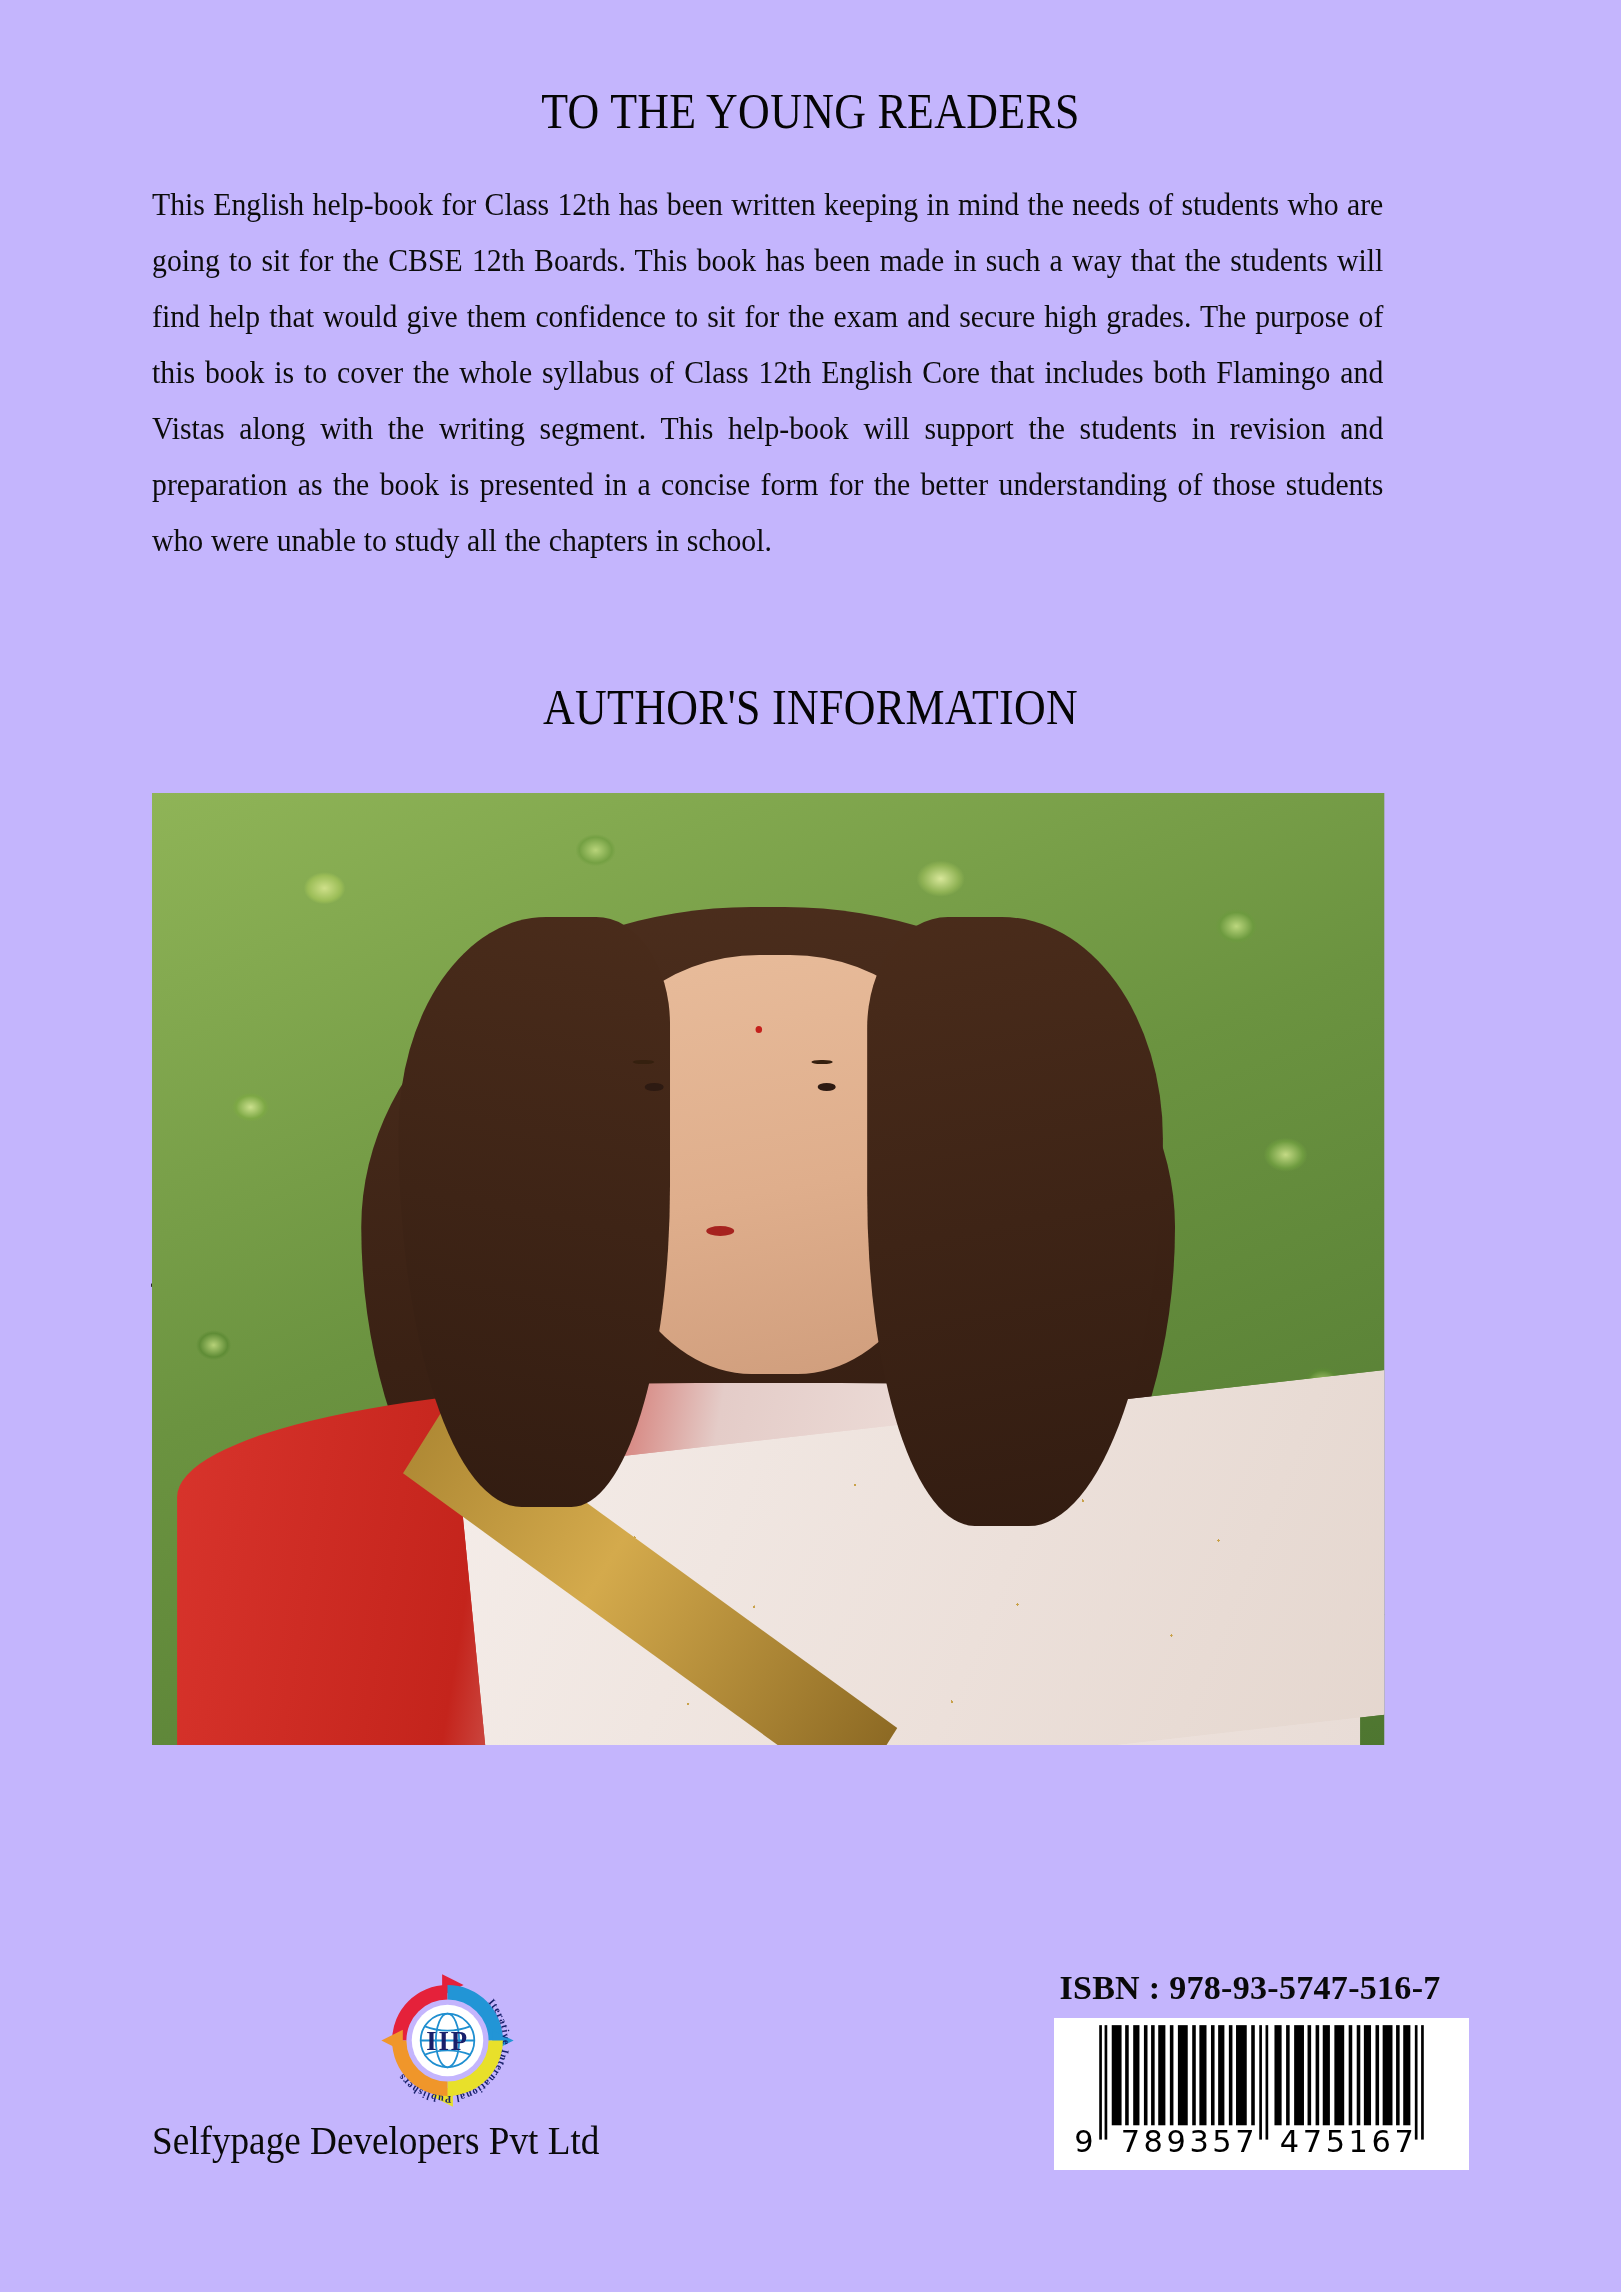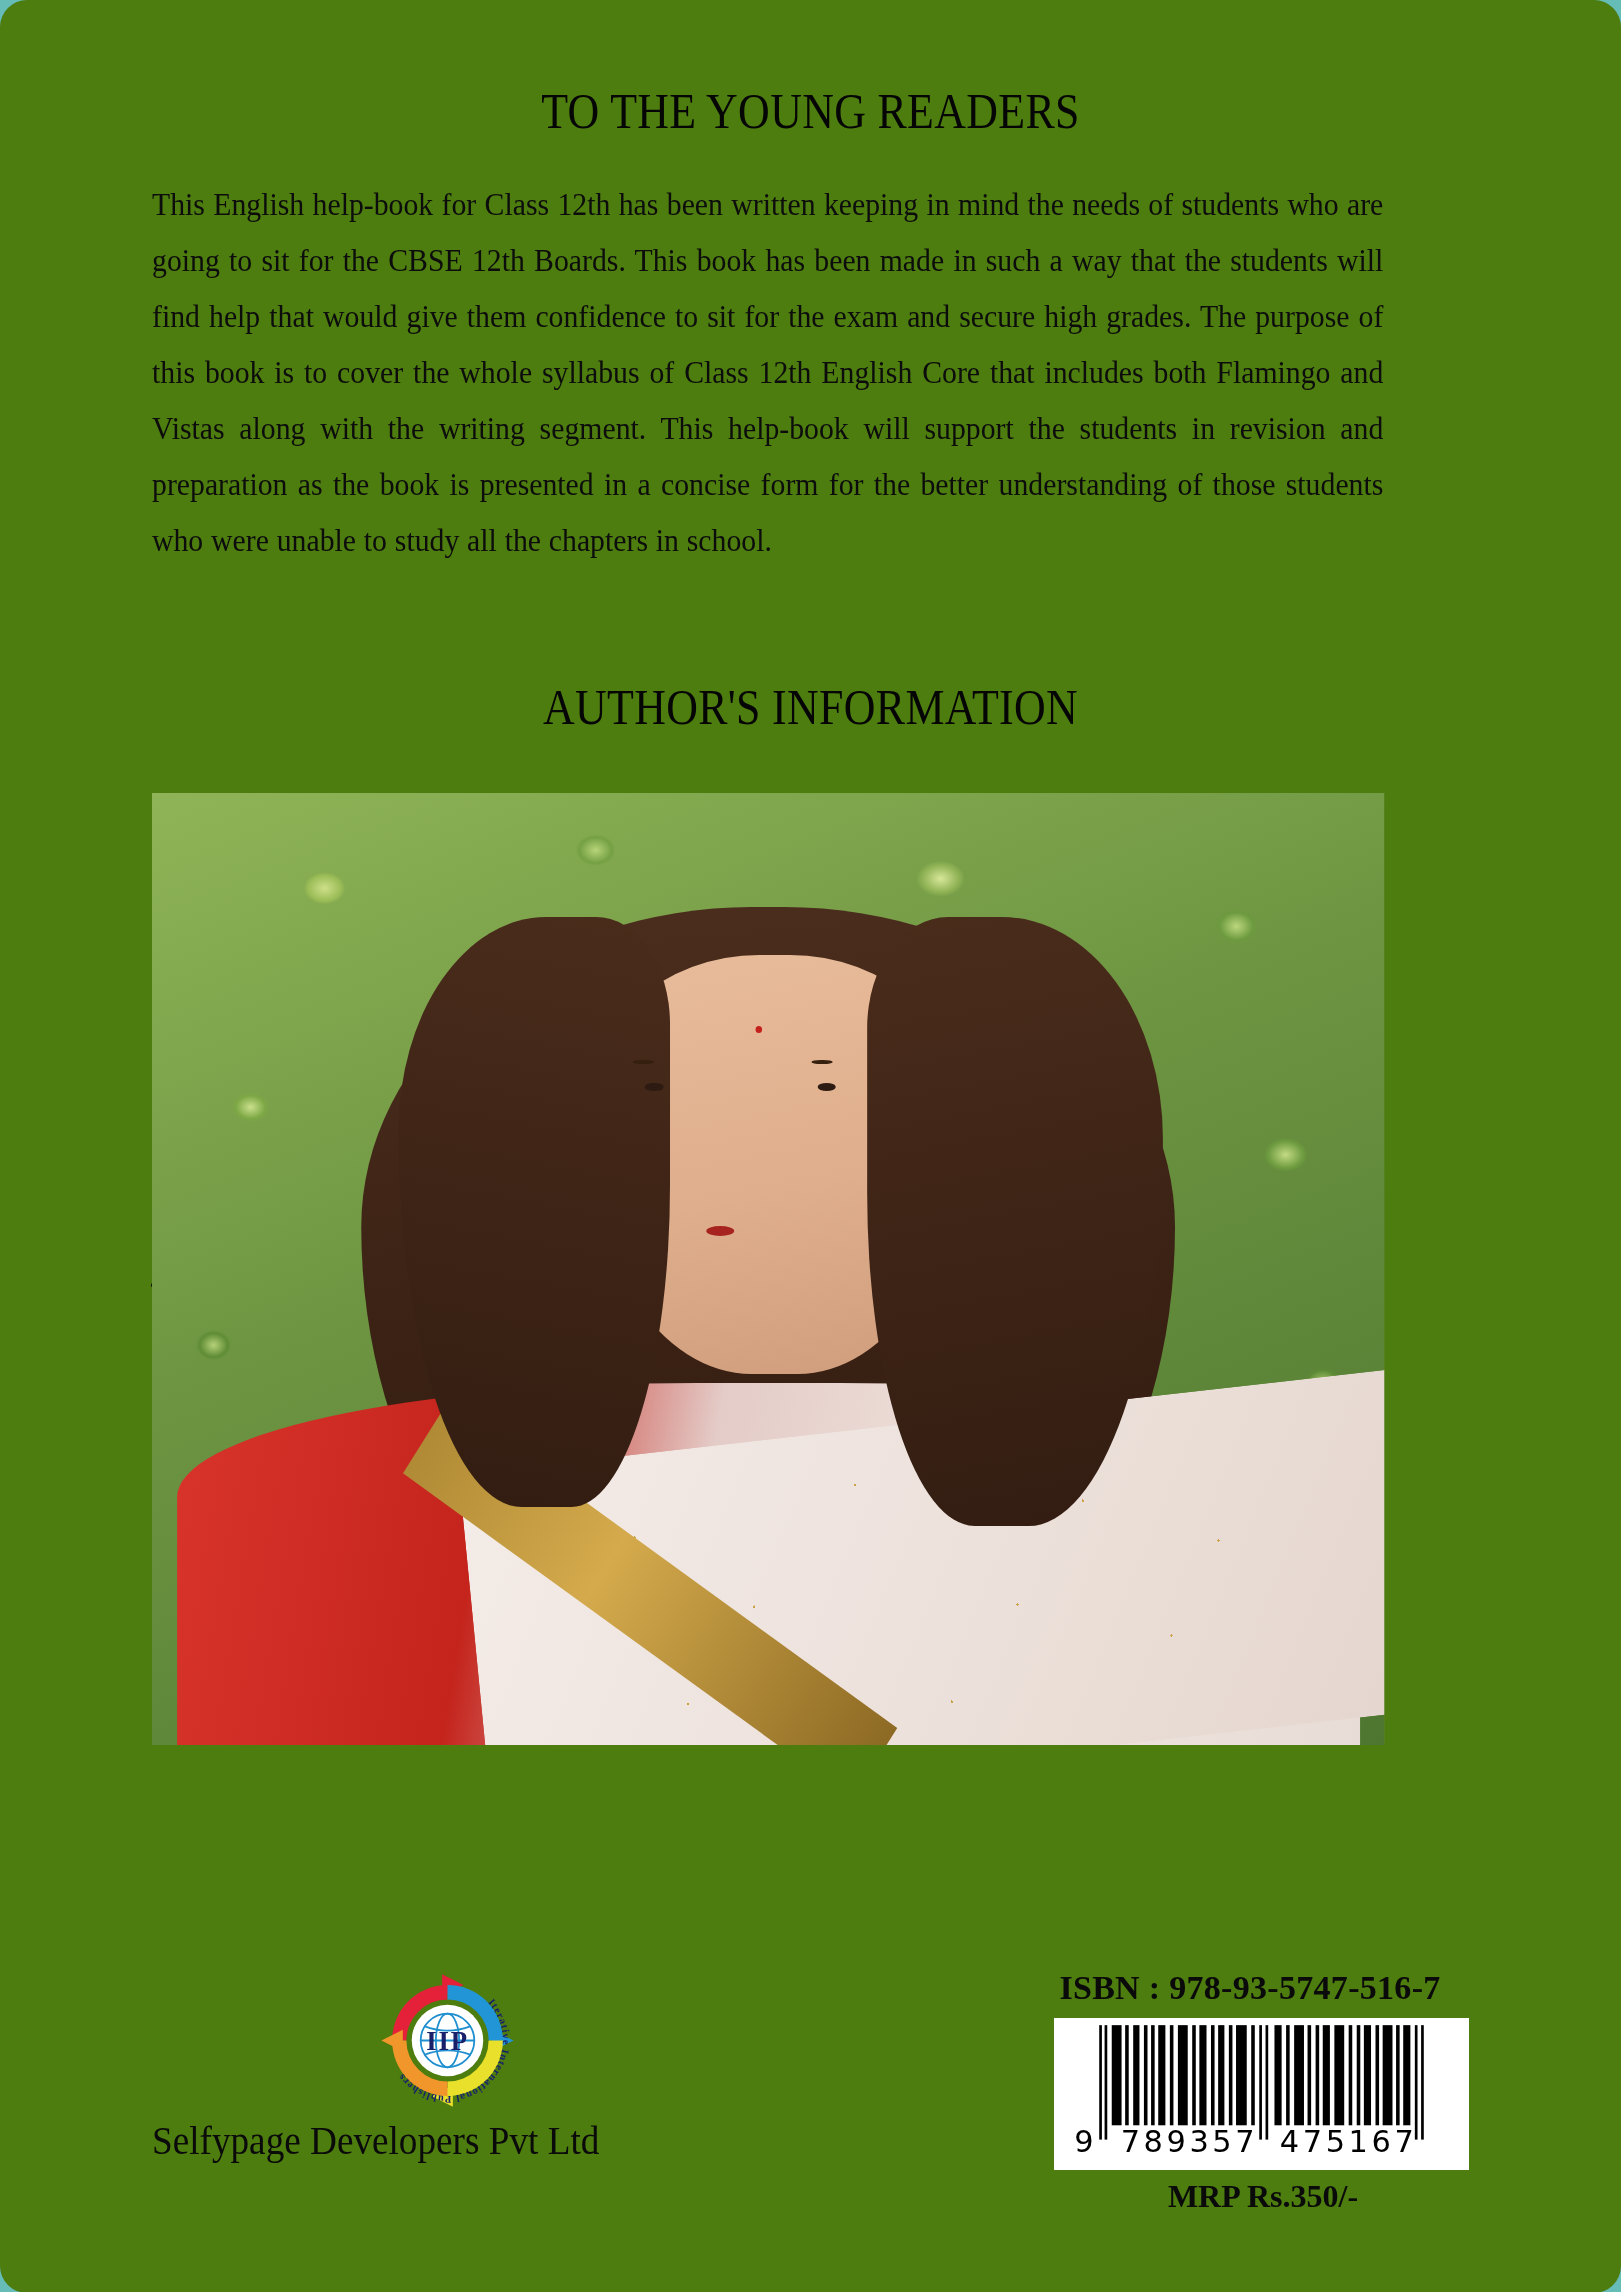--- a/index.html
+++ b/index.html
@@ -12,22 +12,21 @@
     background: #66bdb8;
     font-family: "Liberation Serif", "DejaVu Serif", serif;
     color: #0a0a0a;
     overflow: hidden;
     position: relative;
   }
 
   .page {
     position: absolute;
     inset: 0;
-    background: #4d7c0f;
-    border-radius: 27px;
+    background: #c4b5fd;
   }
 
   
   .heading {
     text-align: center;
     font-size: 51px;
     line-height: 1.0;
     letter-spacing: 0.4px;
     font-weight: 400;
     color: #050505;
@@ -388,16 +387,15 @@
         <rect x="410" y="8" width="3" height="128"></rect>
       </g>
       <g font-family="'DejaVu Sans', sans-serif" font-size="34" fill="#000000">
         <text x="22" y="150">9</text>
         <text x="74" y="150" letter-spacing="4">789357</text>
         <text x="252" y="150" letter-spacing="4">475167</text>
       </g>
     </svg>
   </div>
 
-  <div id="mrp-text">MRP Rs.350/-</div>
 
 </div>
 
 
 </body></html>

